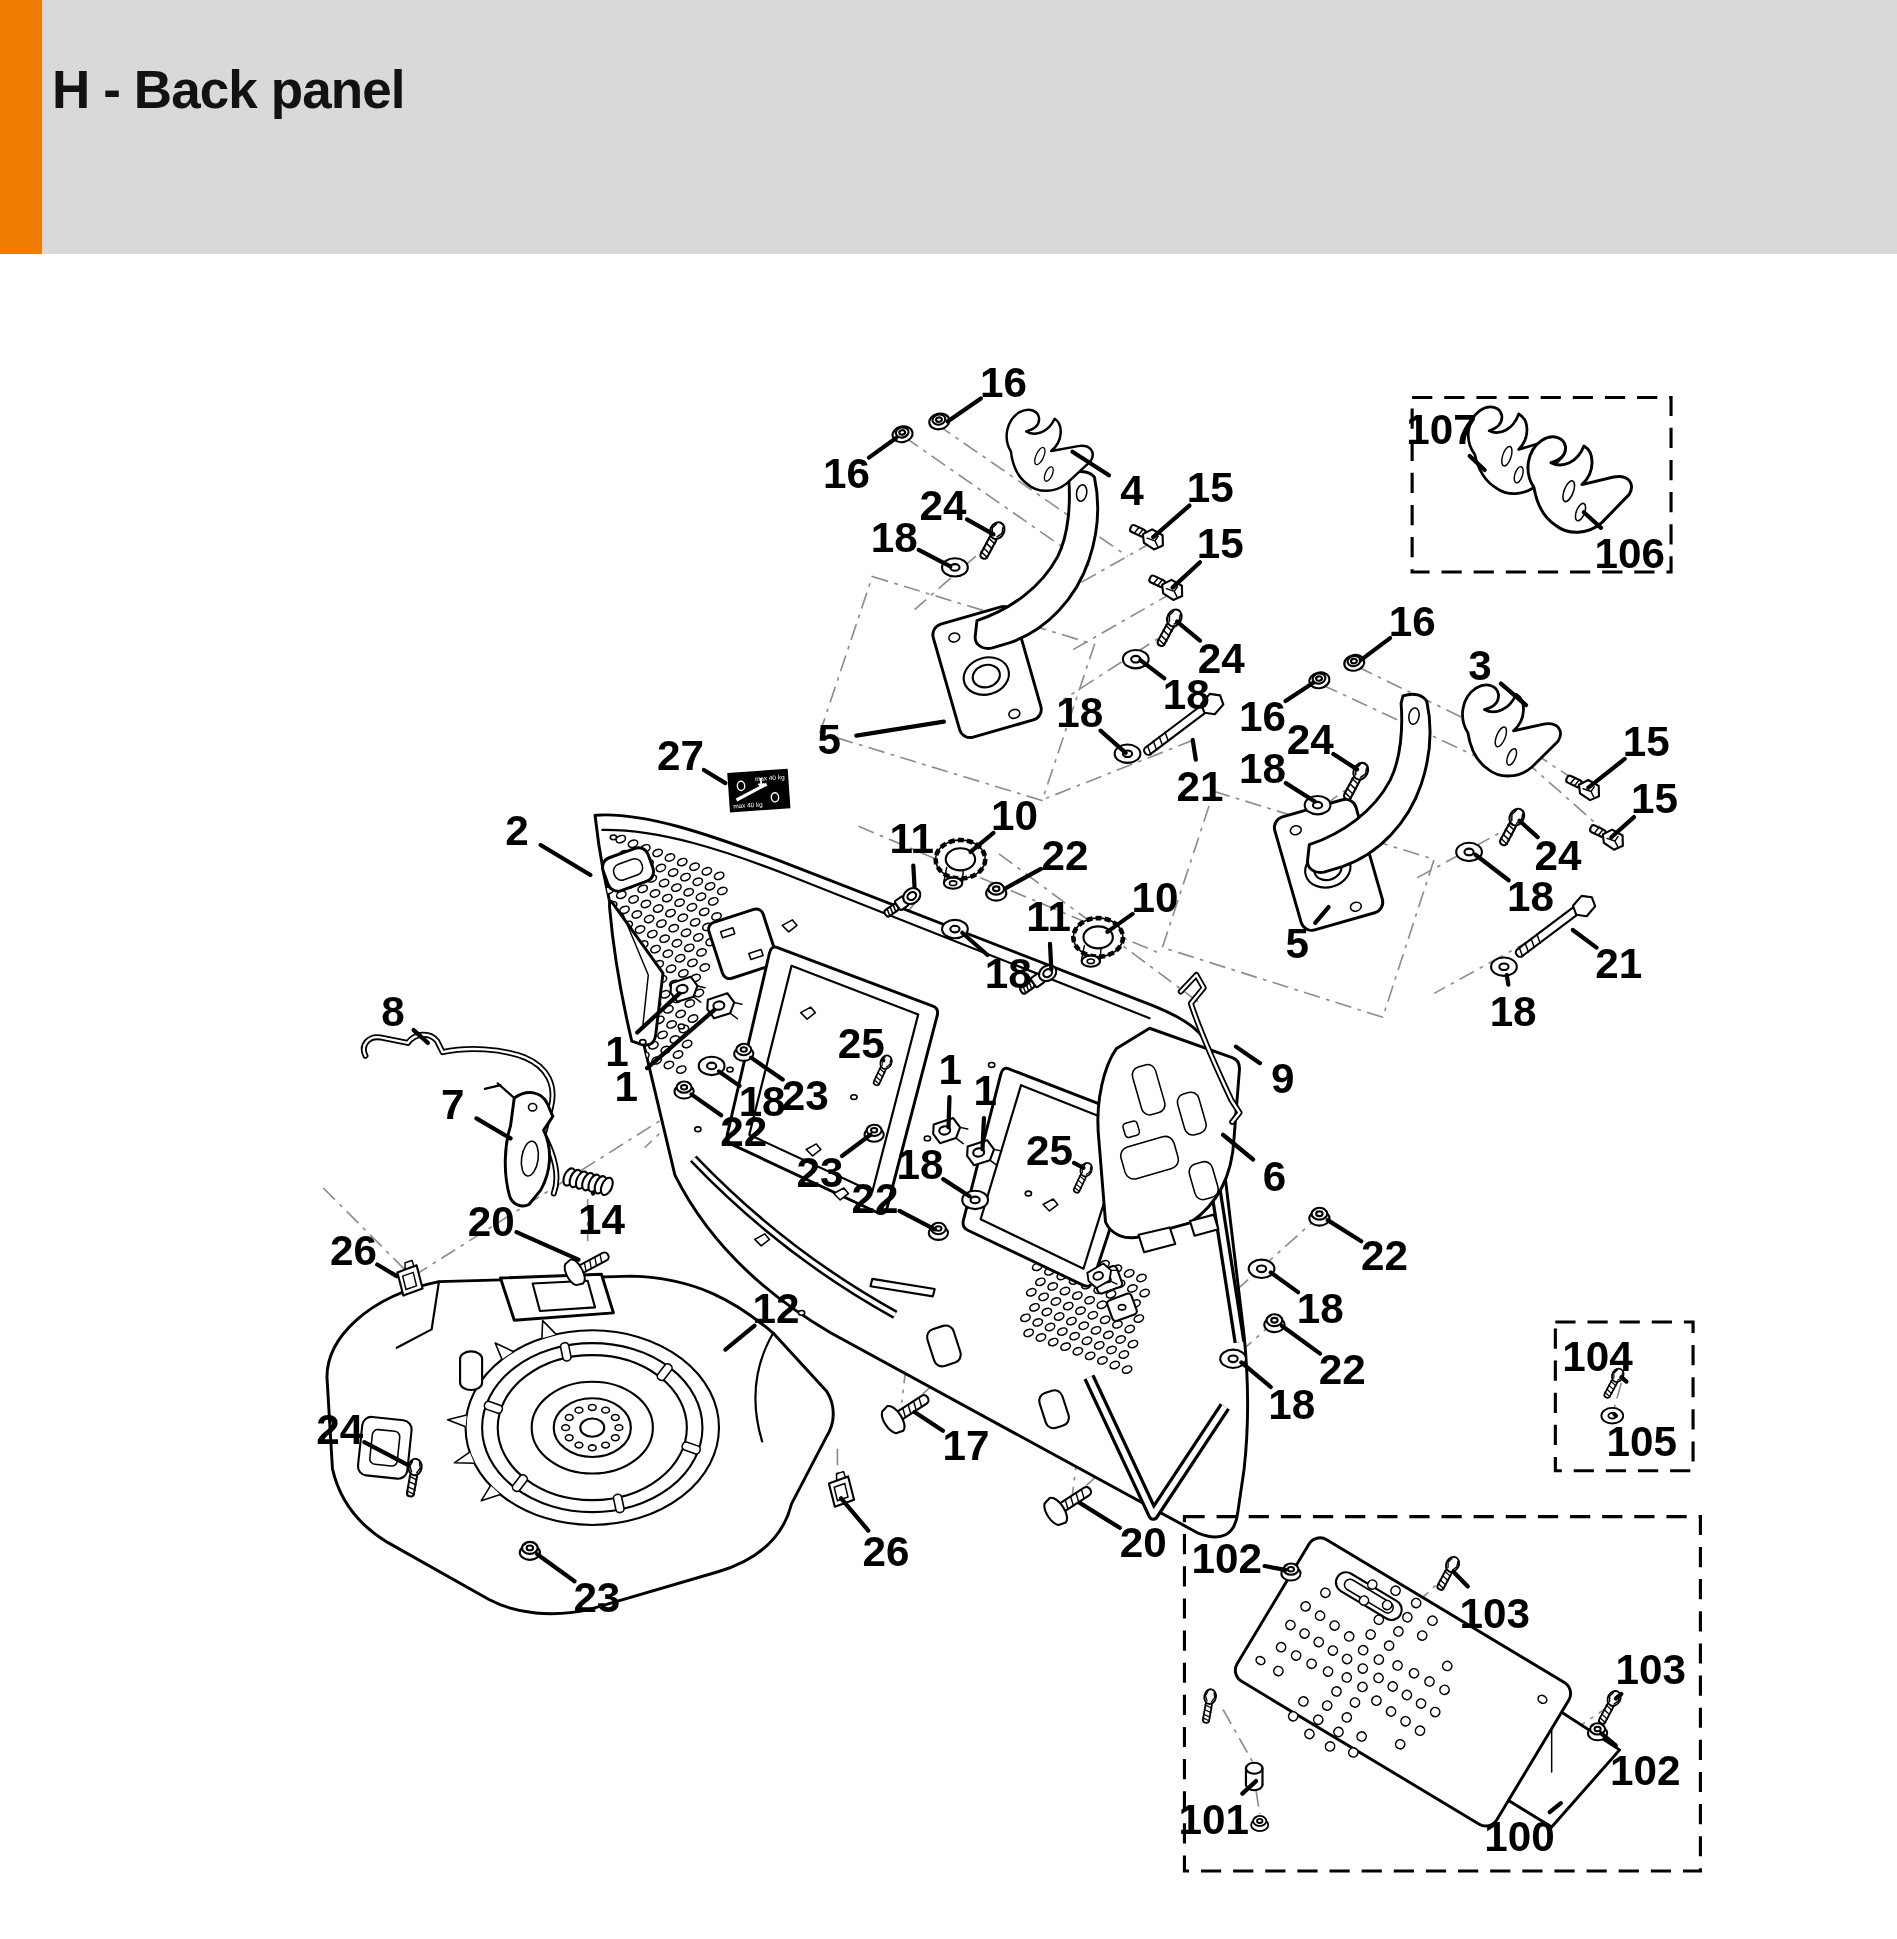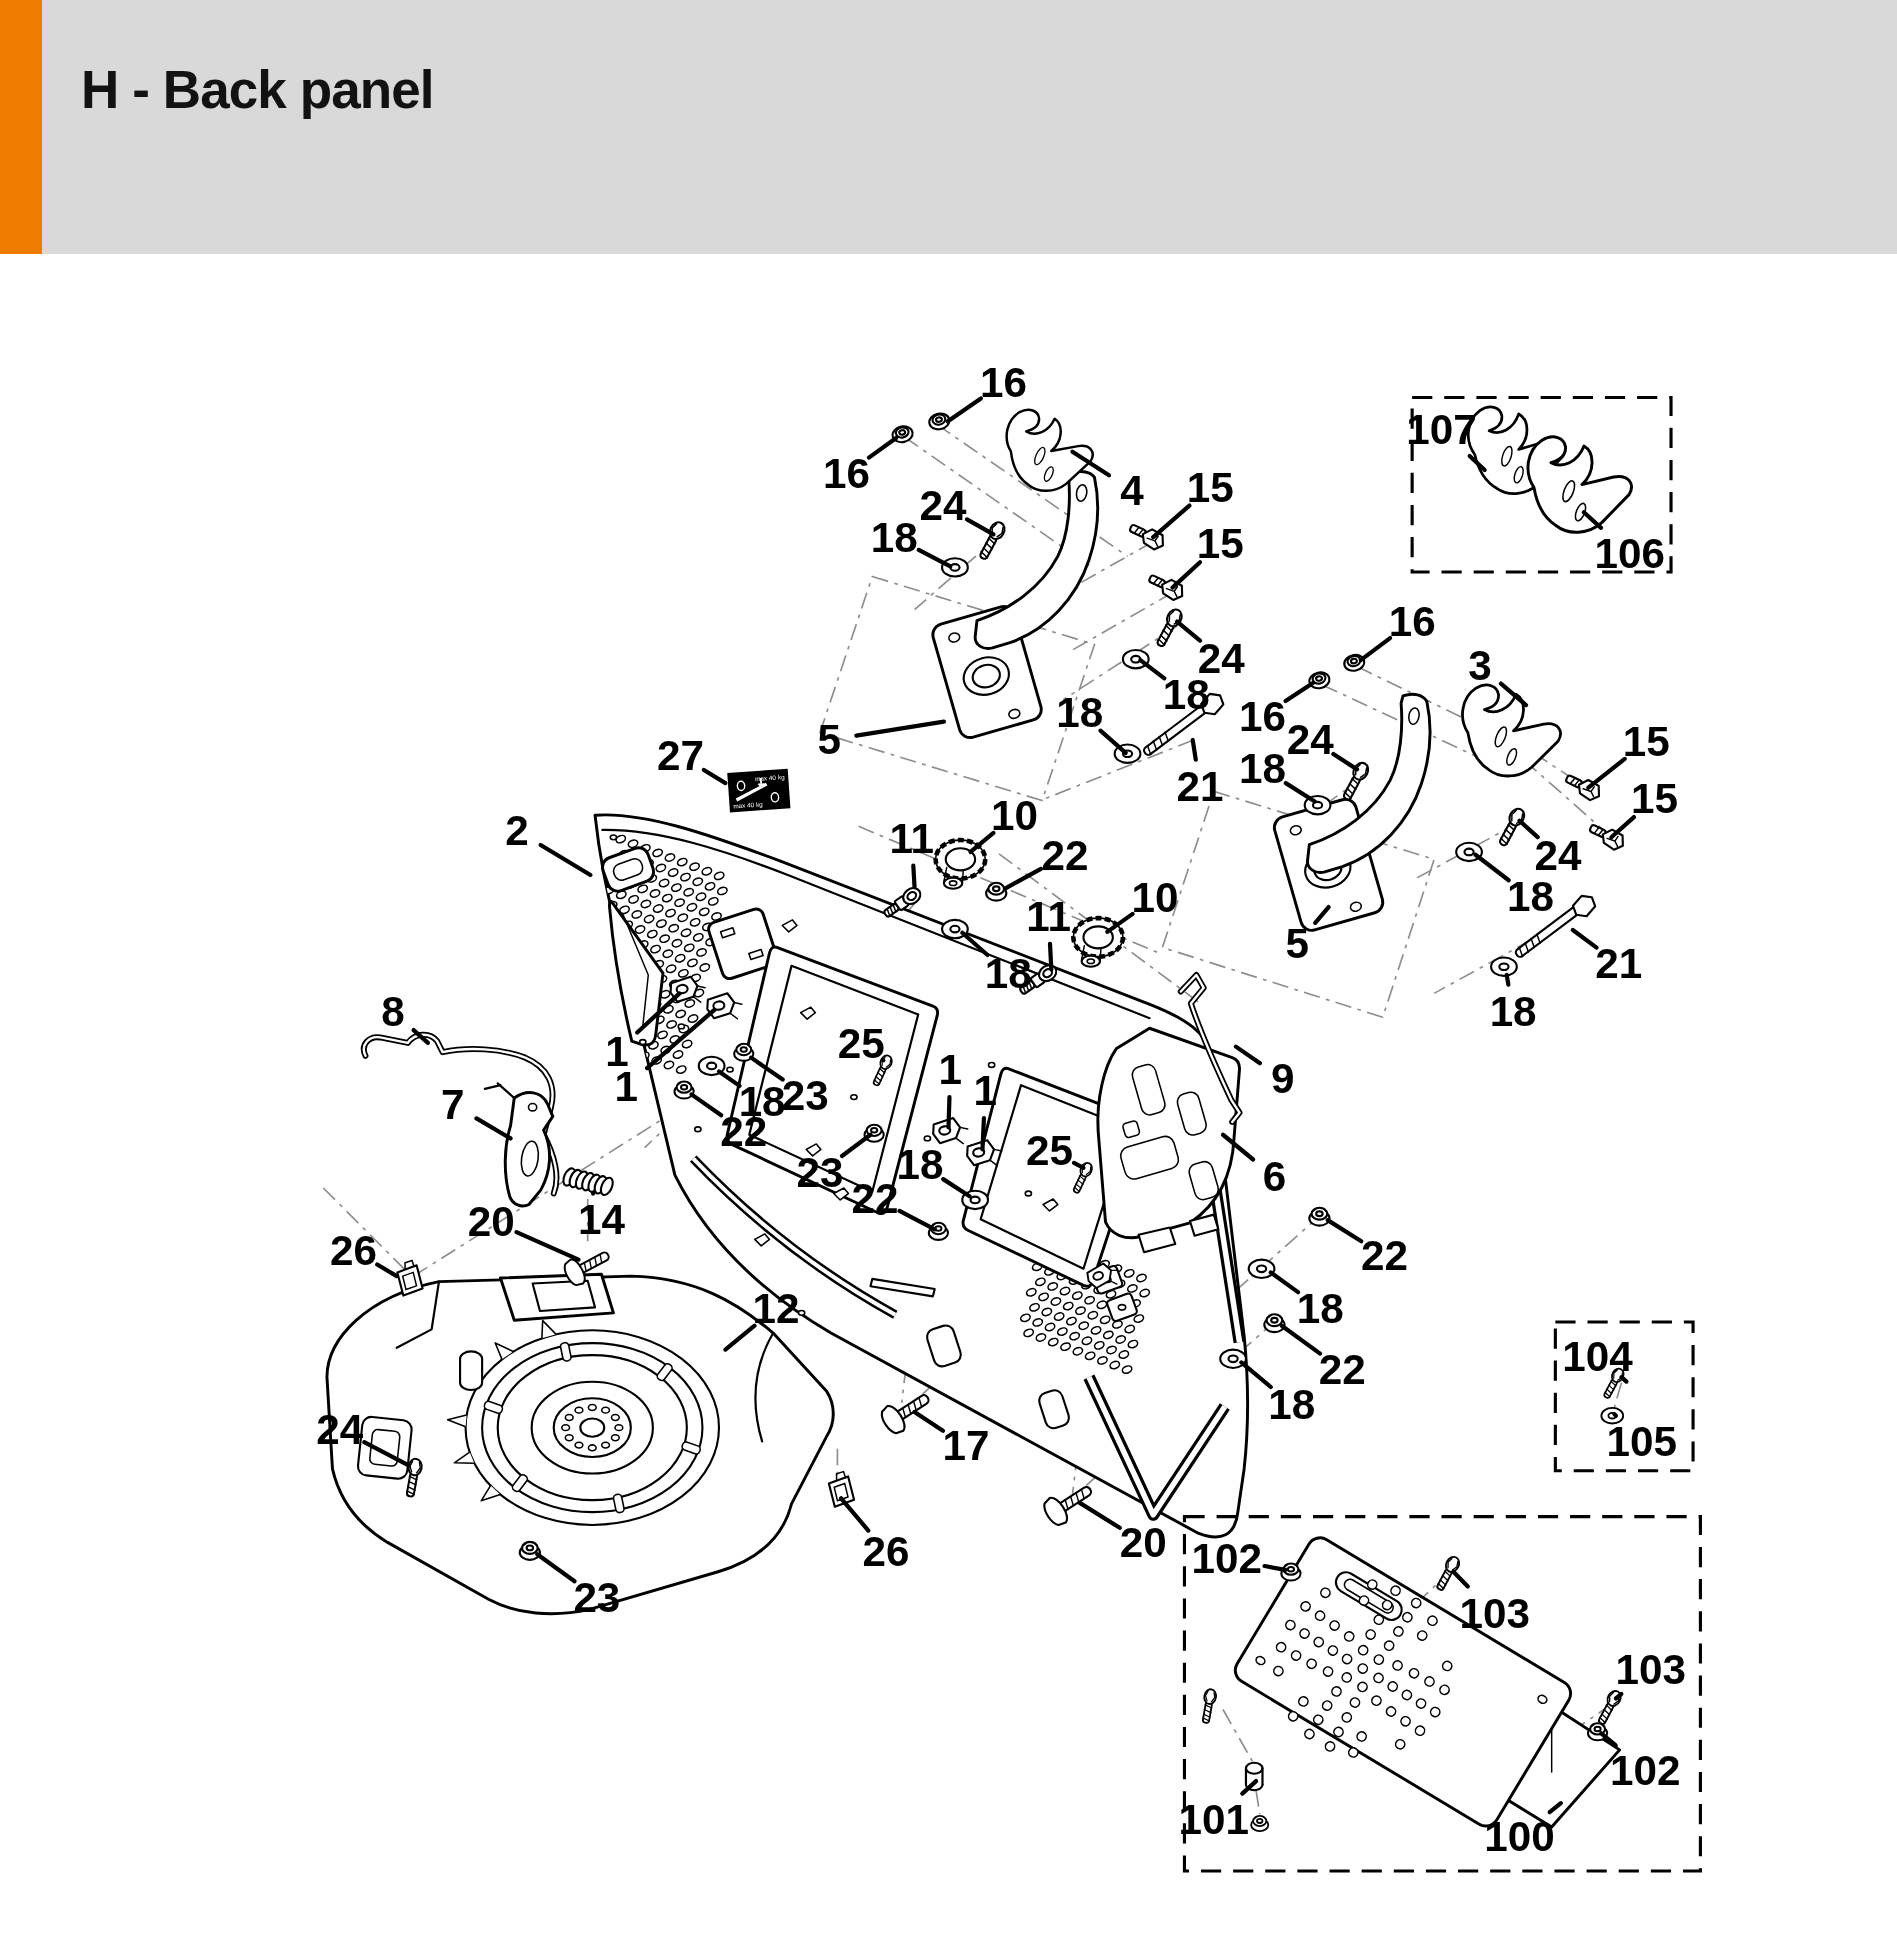--- a/index.html
+++ b/index.html
@@ -1,20 +1,20 @@
 <!DOCTYPE html>
 <html style="font-size:14.7px"><head>
 <meta charset="utf-8">
 <style>
   html,body{margin:0;padding:0;background:#fff;}
   .page{position:relative;width:1897px;height:1939px;background:#fff;overflow:hidden;
         font-family:"Liberation Sans",sans-serif;}
   .band{position:absolute;left:0;top:0;width:1897px;height:254px;background:#d9d9d9;}
   .accent{position:absolute;left:0;top:0;width:42px;height:254px;}
-  .band h1{margin:0;padding:59px 0 0 81px;font-size:53px;font-weight:bold;color:#121212;
+  .band h1{margin:0;padding:59px 0 0 52px;font-size:53px;font-weight:bold;color:#121212;
            letter-spacing:-0.9px;}
   svg.diagram{position:absolute;left:0;top:0;width:1897px;height:1939px;}
 
   .p {fill:#fff;stroke:#000;stroke-width:3.2;stroke-linejoin:round;stroke-linecap:round;}
   .p2{fill:#fff;stroke:#000;stroke-width:2.3;stroke-linejoin:round;stroke-linecap:round;}
   .t2{fill:#fff;stroke:#000;stroke-width:1.7;stroke-linejoin:round;}
   .ln{fill:none;stroke:#000;stroke-width:2.4;stroke-linejoin:round;stroke-linecap:round;}
   .thin{fill:none;stroke:#000;stroke-width:1.6;stroke-linecap:round;}
   .cl{fill:none;stroke:#8d8d8d;stroke-width:1.8;stroke-dasharray:18 7 4 7;}
   .leader{stroke:#000;stroke-width:4.6;fill:none;stroke-linecap:round;}

